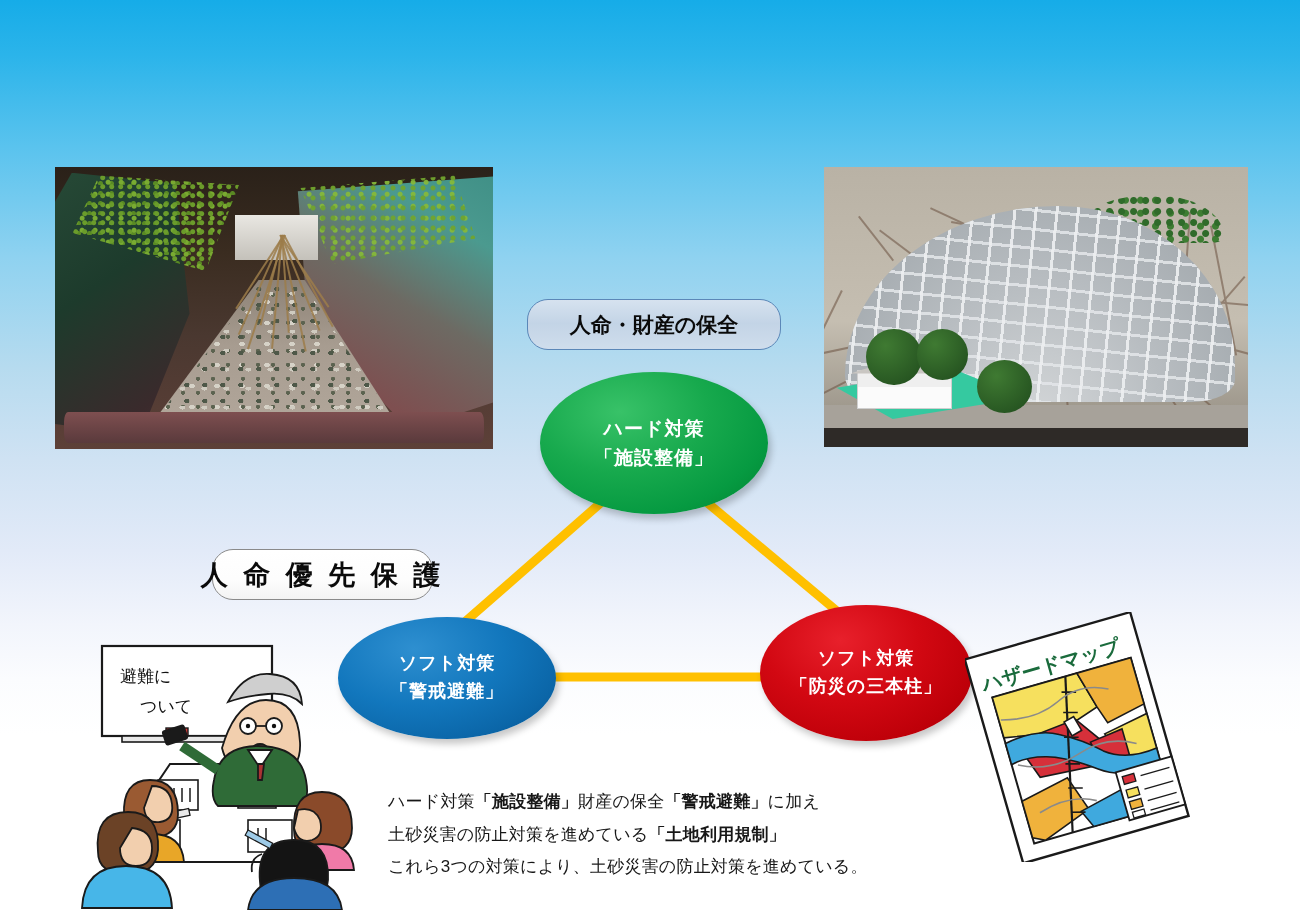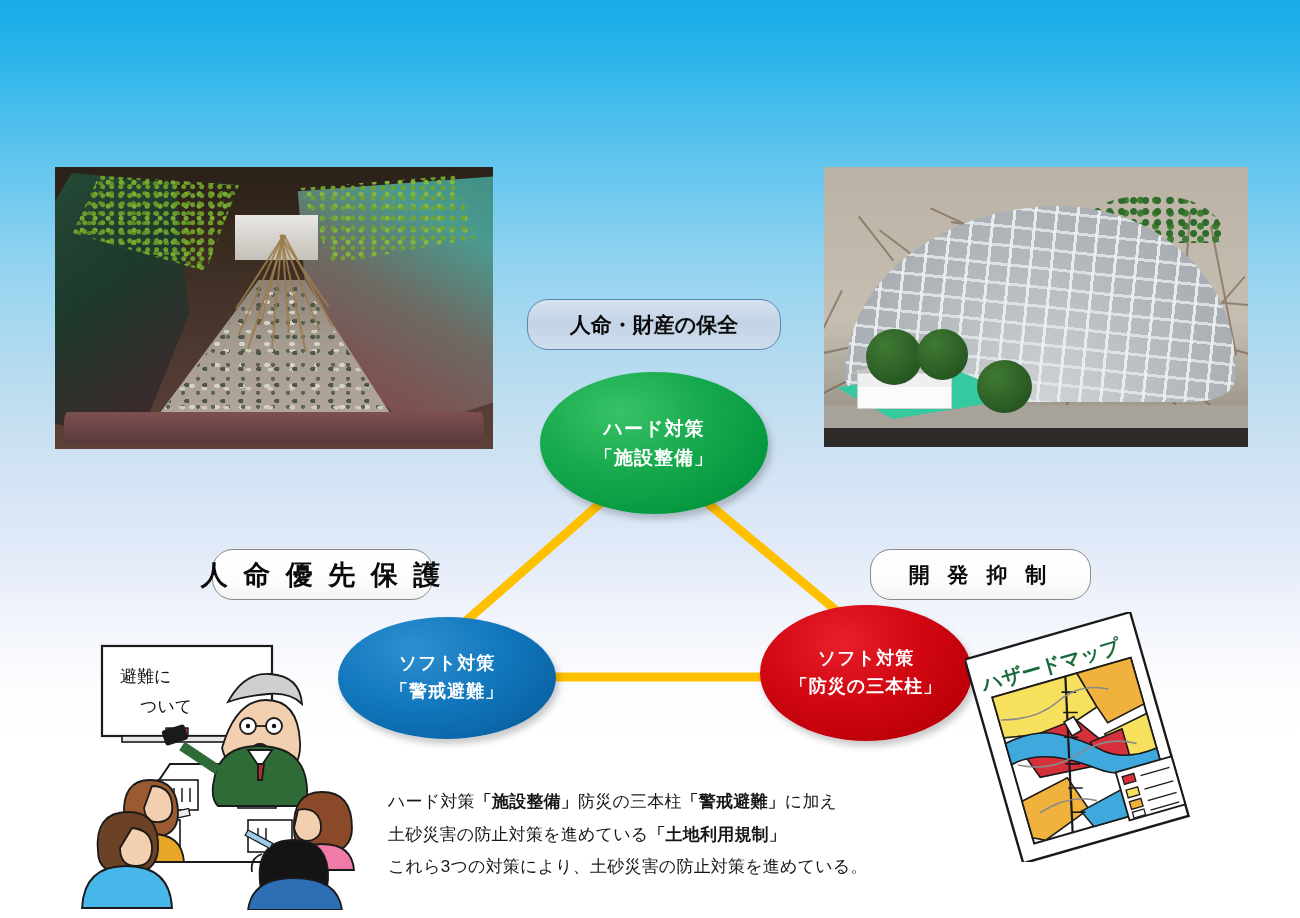--- a/index.html
+++ b/index.html
@@ -246,21 +246,20 @@
   </div>
 
   <svg id="connectors" viewBox="0 0 1300 918">
     <line id="conn-a" x1="604" y1="500" x2="458" y2="628" stroke="#FFC000" stroke-width="9" stroke-linecap="square"></line>
     <line id="conn-b" x1="704" y1="500" x2="850" y2="622" stroke="#FFC000" stroke-width="9" stroke-linecap="square"></line>
     <line id="conn-c" x1="520" y1="677" x2="800" y2="677" stroke="#FFC000" stroke-width="9" stroke-linecap="square"></line>
   </svg>
 
   <div class="label-box" id="label-top">人命・財産の保全</div>
   <div class="label-box" id="label-left">人 命 優 先 保 護</div>
-  <div class="label-box" id="label-right">開 発 抑 制</div>
 
   <div class="node" id="node-hard">
     <span class="l1">ハード対策</span>
     <span class="l2">「施設整備」</span>
   </div>
 
   <div class="node" id="node-soft-evac">
     <span class="l1">ソフト対策</span>
     <span class="l2">「警戒避難」</span>
   </div>
@@ -398,21 +397,21 @@
           <line x1="163" y1="192" x2="193" y2="192"></line>
           <line x1="163" y1="204" x2="193" y2="204"></line>
           <line x1="163" y1="214" x2="193" y2="214"></line>
         </g>
       </g>
     </svg>
   </div>
 
   <div id="body-text">
     <div>
-      <span>ハード対策</span><b>「施設整備」</b><span>防災の三本柱</span><b>「警戒避難」</b><span>に加え</span>
+      <span>ハード対策</span><b>「施設整備」</b><span>財産の保全</span><b>「警戒避難」</b><span>に加え</span>
     </div>
     <div>
       <span>土砂災害の防止対策を進めている</span><b>「土地利用規制」</b>
     </div>
     <div>これら3つの対策により、土砂災害の防止対策を進めている。</div>
   </div>
 
 </div>
 
 </body></html>

